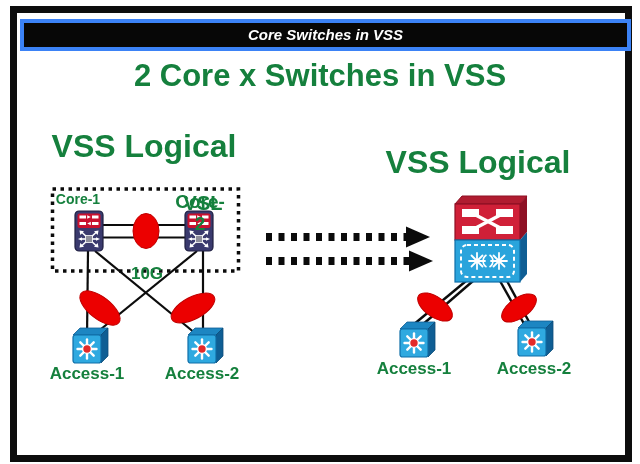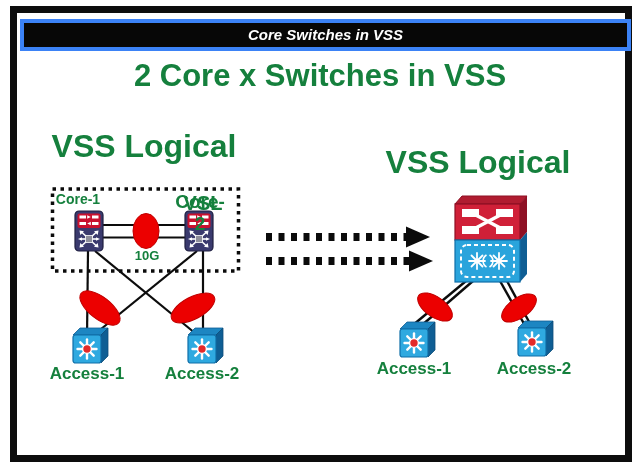--- a/index.html
+++ b/index.html
@@ -14,21 +14,21 @@
   .blue{color:#15803d;}
   .main-title{position:absolute;left:0;top:58px;width:100%;text-align:center;
               font-size:31px;font-weight:bold;letter-spacing:0px;}
   .heading{position:absolute;font-size:32px;font-weight:bold;text-align:center;}
   .heading-physical{left:38px;top:128px;width:212px;}
   .heading-logical{left:373px;top:144px;width:210px;}
   .lbl{position:absolute;font-weight:bold;text-align:center;}
   .lbl-core1{left:48px;top:191px;width:60px;font-size:14px;}
   .lbl-core2{left:170px;top:191px;width:60px;font-size:19px;}
   .lbl-vsl{left:132px;top:192px;width:50px;font-size:20px;margin-left:46px;}
-  .lbl-10g{left:123px;top:248px;width:48px;font-size:13px;}
+  .lbl-10g{left:123px;top:264px;width:48px;font-size:17px;}
   .lbl-acc1L{left:45px;top:364px;width:84px;font-size:17px;}
   .lbl-acc2L{left:160px;top:364px;width:84px;font-size:17px;}
   .lbl-logical{left:404px;top:179px;width:180px;font-size:14.5px;}
   .lbl-acc1R{left:372px;top:359px;width:84px;font-size:17px;}
   .lbl-acc2R{left:492px;top:359px;width:84px;font-size:17px;}
   svg.diagram{position:absolute;left:0;top:0;}
 </style>
 </head>
 <body>
 

